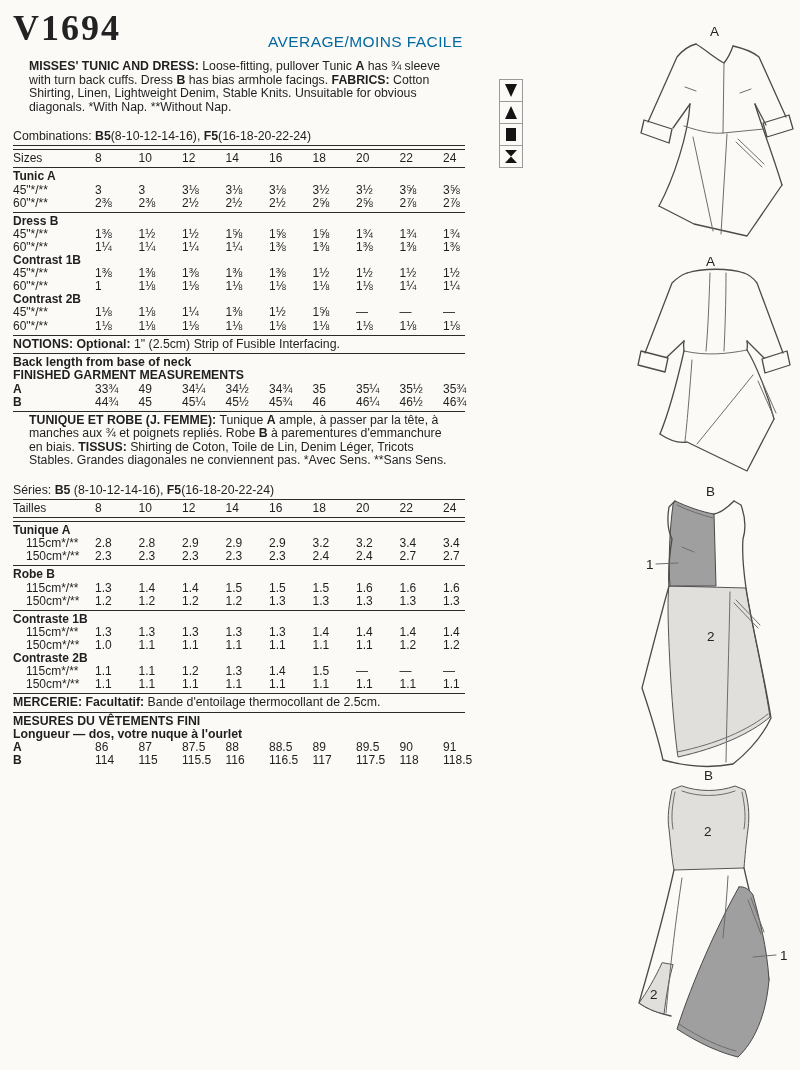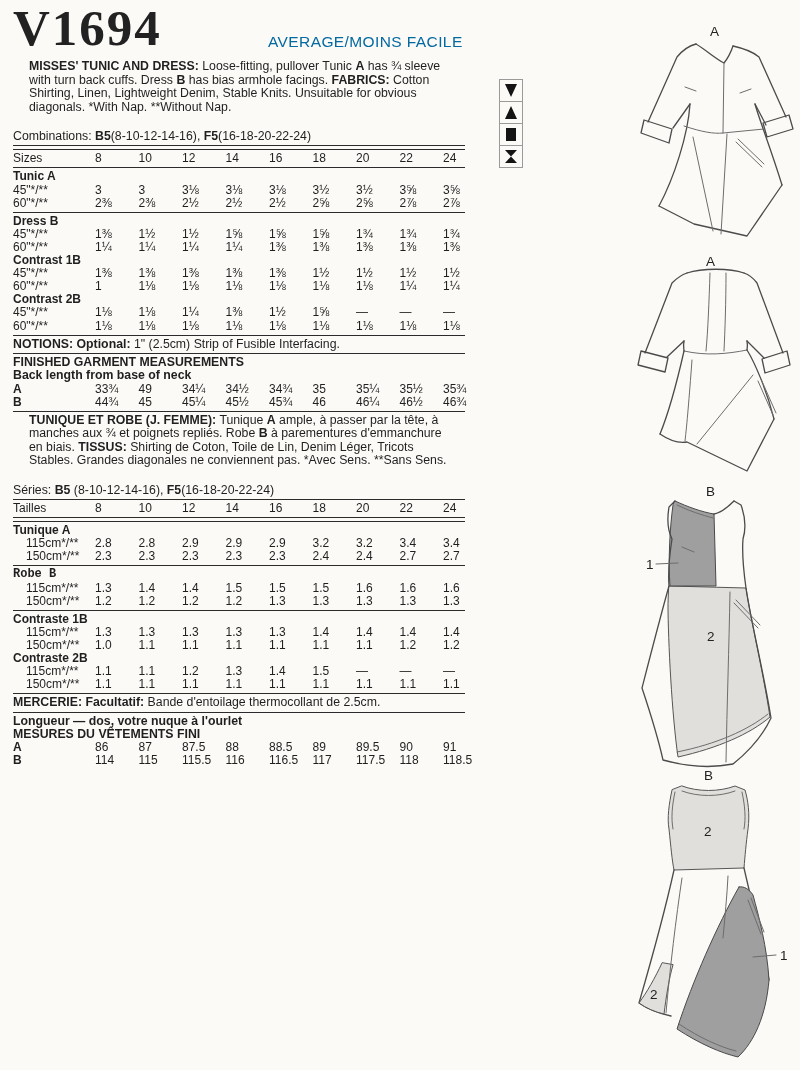--- a/index.html
+++ b/index.html
@@ -8,21 +8,21 @@
     background:#fbfaf7;color:#1f1f1f;
     font-family:"Liberation Sans", sans-serif;
     -webkit-font-smoothing:antialiased;
   }
   .b{font-weight:bold;}
   #page{position:absolute;inset:0;}
   
   .leftcol{position:absolute;left:13px;top:4px;width:452px;}
   .title{
     font-family:"Liberation Serif", serif;
-    font-size:51px;font-weight:600;letter-spacing:2px;line-height:48px;color:#222;
+    font-size:36px;font-weight:600;letter-spacing:2px;line-height:48px;color:#222;
   }
   .difficulty{
     position:absolute;left:268px;top:33px;font-size:15.5px;letter-spacing:.4px;color:#0369a1;
   }
   .para{font-size:12.3px;line-height:13.6px;margin:16px;margin-top:8px;}
   .combos{font-size:12.3px;line-height:13px;margin-top:10px;}
   .series{font-size:12.3px;line-height:13px;margin-top:11px;}
   .rule1{border-top:1px solid #2b2b2b;height:0;margin:2px 0;}
   .rule2{height:3px;border-top:1px solid #2b2b2b;border-bottom:1px solid #2b2b2b;margin:2px 0;}
   .trow{display:grid;grid-template-columns:82px repeat(8,43.5px) 1fr;line-height:13.1px;}
@@ -182,22 +182,22 @@
           <div class="cell">1⅛</div>
           <div class="cell">1⅛</div>
           <div class="cell">1⅛</div>
         </div>
       </div>
 
     <div class="rule1"></div>
     <div class="noteline"><span class="b">NOTIONS: Optional:</span><span> 1" (2.5cm) Strip of Fusible Interfacing.</span></div>
     <div class="rule1"></div>
 
+    <div class="hdrline">Back length from base of neck</div>
     <div class="hdrline">FINISHED GARMENT MEASUREMENTS</div>
-    <div class="hdrline">Back length from base of neck</div>
     <div>
         <div class="trow">
           <div class="cell lbl b">A</div>
           <div class="cell">33¾</div>
           <div class="cell">49</div>
           <div class="cell">34¼</div>
           <div class="cell">34½</div>
           <div class="cell">34¾</div>
           <div class="cell">35</div>
           <div class="cell">35¼</div>
@@ -259,21 +259,21 @@
           <div class="cell">2.3</div>
           <div class="cell">2.3</div>
           <div class="cell">2.3</div>
           <div class="cell">2.4</div>
           <div class="cell">2.4</div>
           <div class="cell">2.7</div>
           <div class="cell">2.7</div>
         </div>
         <div class="rule1"></div>
         <div class="trow">
-          <div class="cell secname" style="grid-column: 1 / -1; font-family: Liberation Mono, monospace;">Robe B</div>
+          <div class="cell secname" style="grid-column: 1 / -1;">Robe B</div>
         </div>
         <div class="trow">
           <div class="cell lbl ind">115cm*/**</div>
           <div class="cell">1.3</div>
           <div class="cell">1.4</div>
           <div class="cell">1.4</div>
           <div class="cell">1.5</div>
           <div class="cell">1.5</div>
           <div class="cell">1.5</div>
           <div class="cell">1.6</div>
@@ -346,22 +346,22 @@
           <div class="cell">1.1</div>
           <div class="cell">1.1</div>
           <div class="cell">1.1</div>
         </div>
       </div>
 
     <div class="rule1"></div>
     <div class="noteline"><span class="b">MERCERIE: Facultatif:</span><span> Bande d'entoilage thermocollant de 2.5cm.</span></div>
     <div class="rule1"></div>
 
+    <div class="hdrline">MESURES DU VÊTEMENTS FINI</div>
     <div class="hdrline">Longueur — dos, votre nuque à l'ourlet</div>
-    <div class="hdrline">MESURES DU VÊTEMENTS FINI</div>
     <div>
         <div class="trow">
           <div class="cell lbl b">A</div>
           <div class="cell">86</div>
           <div class="cell">87</div>
           <div class="cell">87.5</div>
           <div class="cell">88</div>
           <div class="cell">88.5</div>
           <div class="cell">89</div>
           <div class="cell">89.5</div>

